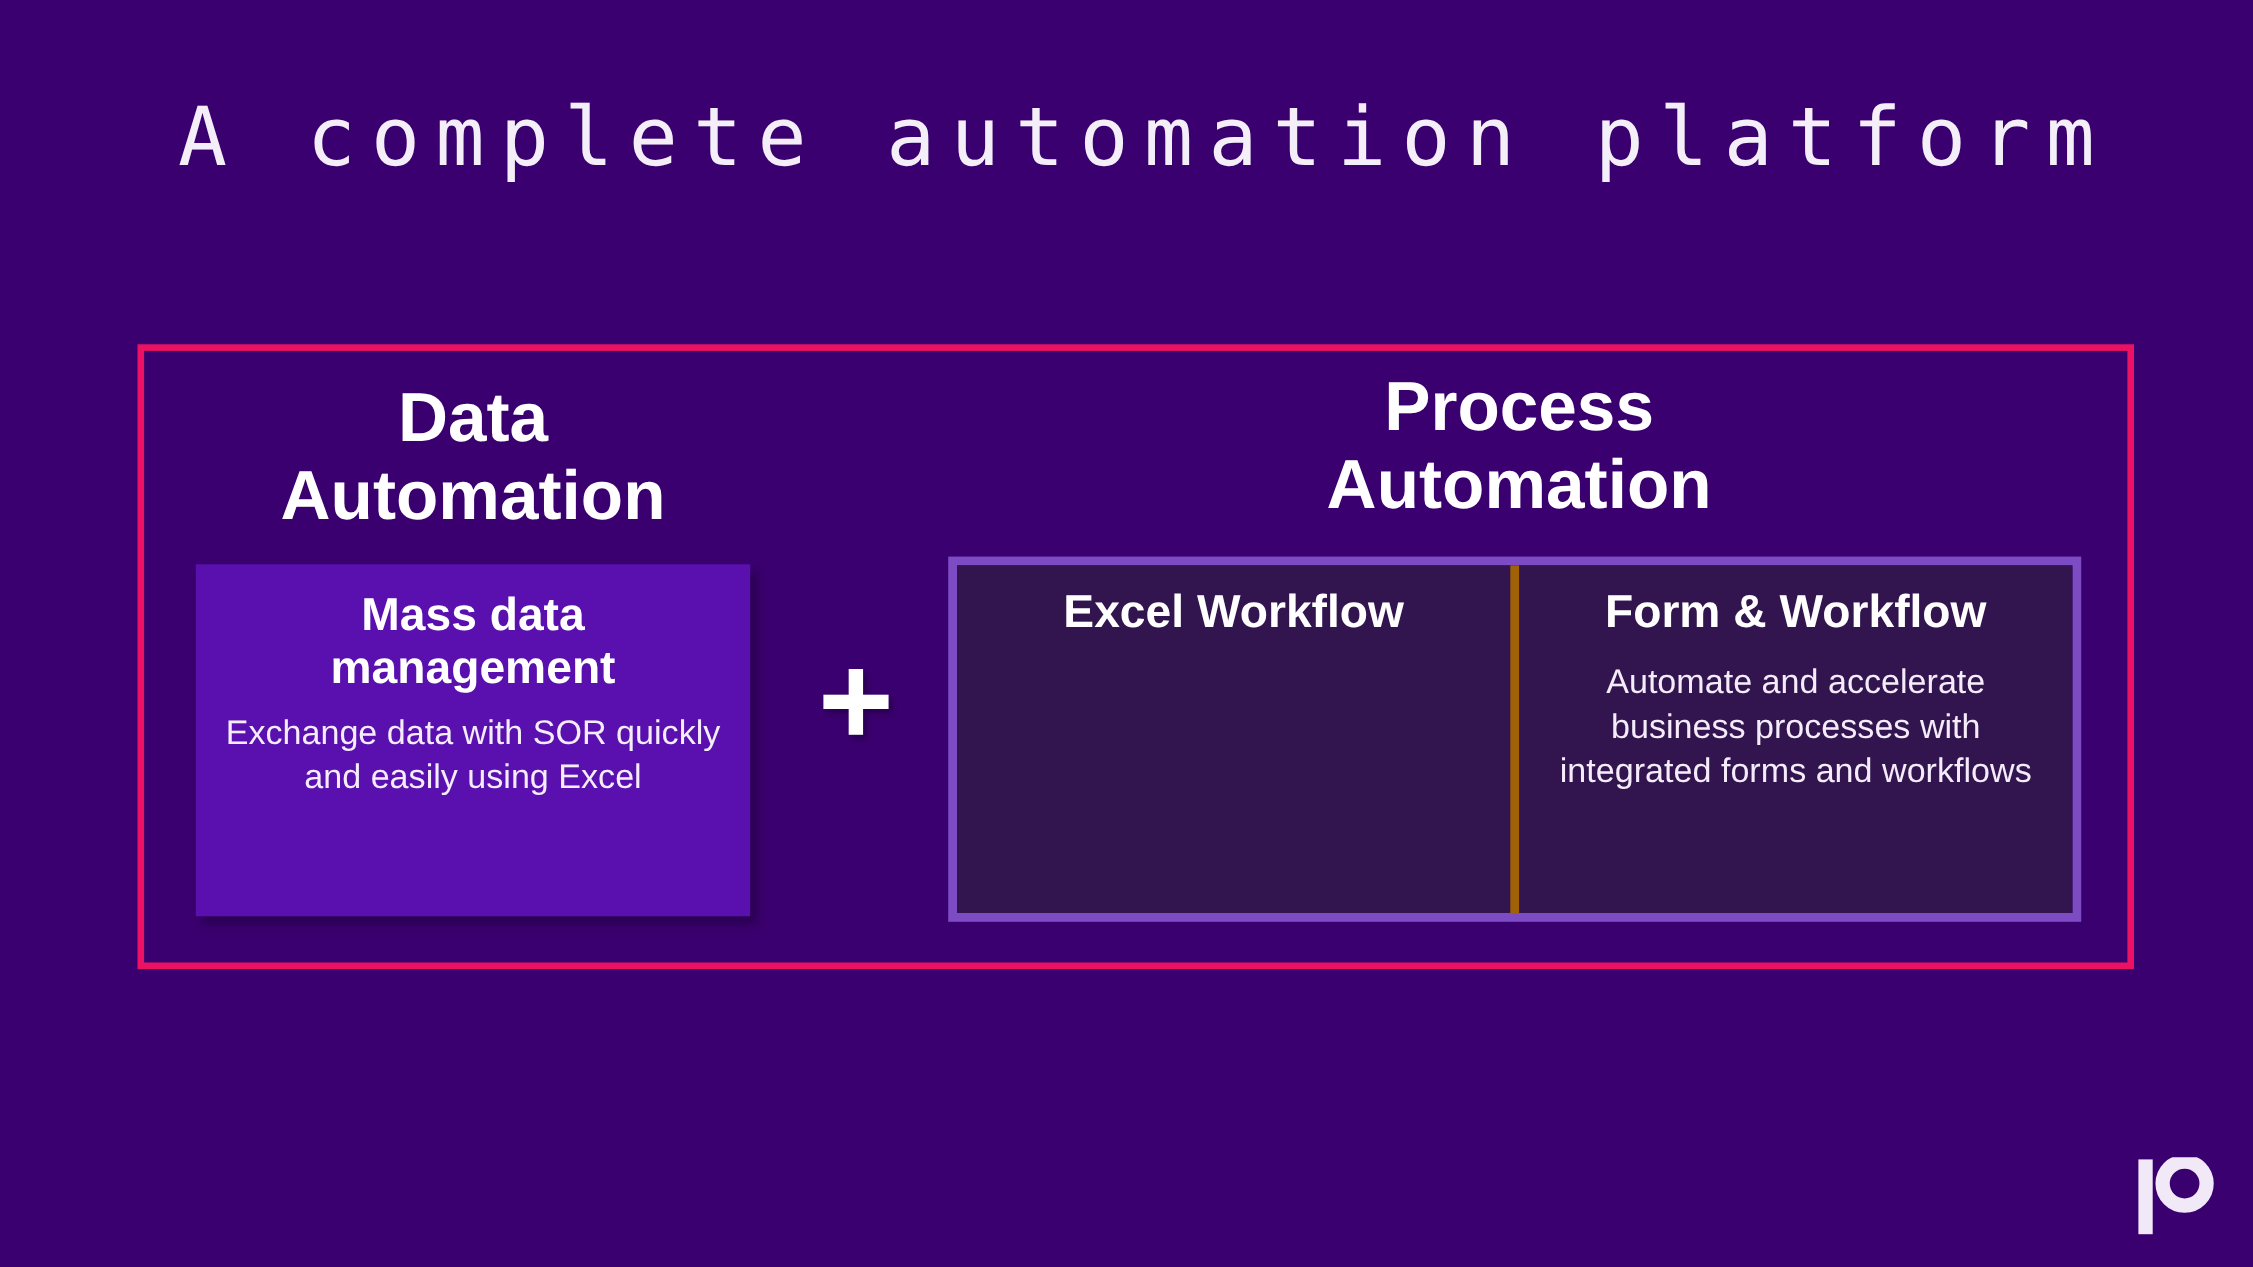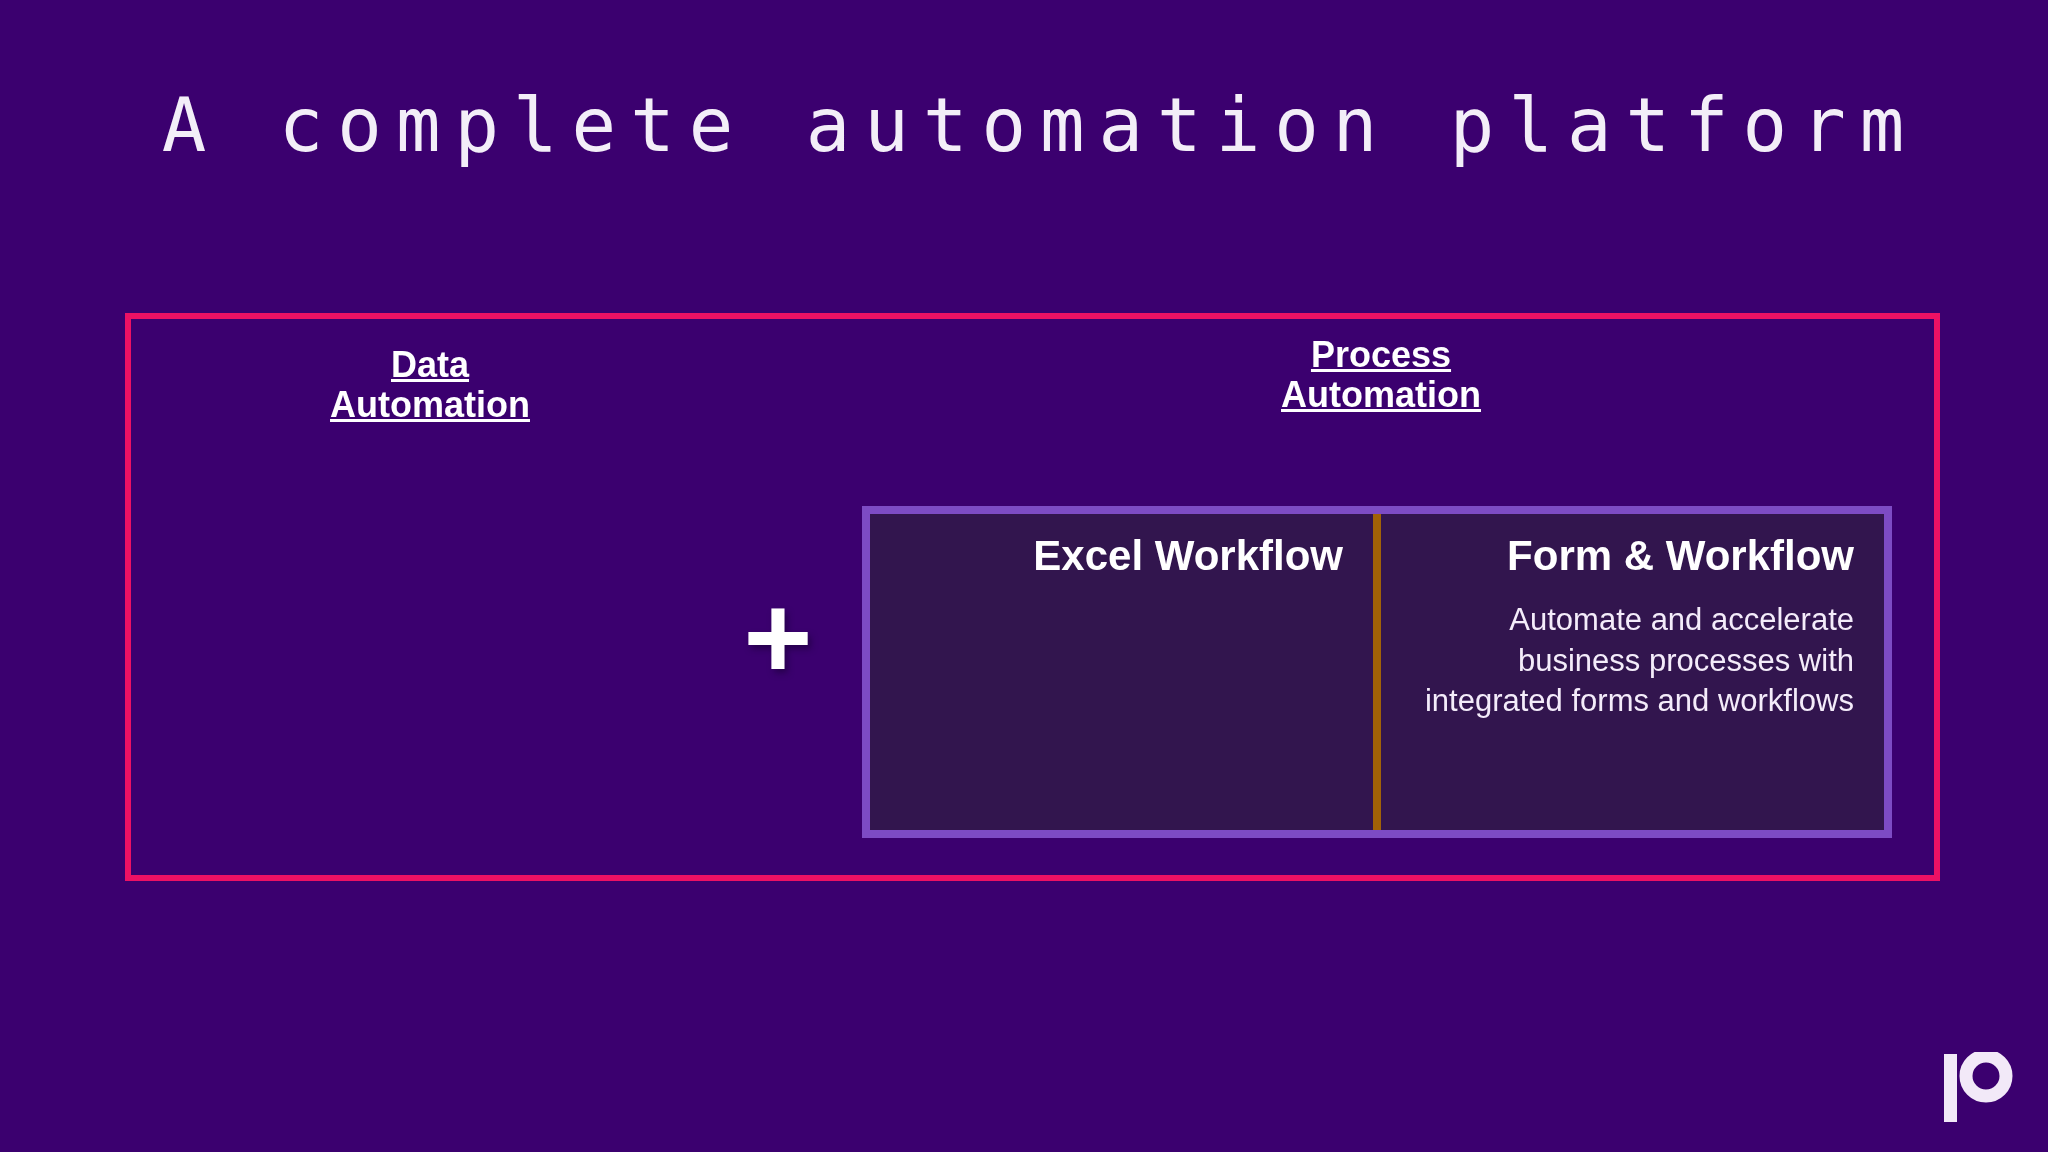--- a/index.html
+++ b/index.html
@@ -42,25 +42,24 @@
     height: 568px;
     border: 6px solid #ed1164;
     box-sizing: border-box;
   }
 
   
   .col-heading {
     position: absolute;
     color: #ffffff;
     font-weight: bold;
-    font-size: 36px;
+    font-size: 63px;
     line-height: 1.12;
     text-align: center;
     white-space: pre-line;
-    text-decoration: underline;
   }
   .col-heading.data {
     left: 178px;
     top: 345px;
     width: 504px;
   }
   .col-heading.process {
     left: 866px;
     top: 335px;
     width: 1030px;
@@ -104,21 +103,21 @@
     border: 8px solid #7d4bc4;
     box-sizing: border-box;
     display: flex;
     background: transparent;
   }
   .process-card {
     flex: 1 1 0;
     background: #32154e;
     box-sizing: border-box;
     padding: 18px 30px 13px 30px;
-    text-align: right;
+    text-align: center;
     position: relative;
   }
   .process-card.right-cell {
     border-left: 8px solid #a16207;
   }
   .process-card .card-title {
     font-size: 42px;
   }
   .process-card .card-body {
     font-size: 31px;
@@ -160,20 +159,24 @@
   <div class="slide-title">A complete automation platform</div>
 
   <div class="pink-frame"></div>
 
   <div class="col-heading data">Data
 Automation</div>
 
   <div class="col-heading process">Process
 Automation</div>
 
+  <div class="data-card">
+    <p class="card-title">Mass data management</p>
+    <p class="card-body">Exchange data with SOR quickly and easily using Excel</p>
+  </div>
 
   <div class="plus-sign">+</div>
 
   <div class="process-group">
     <div class="process-card">
       <p class="card-title">Excel Workflow</p>
     </div>
     <div class="process-card right-cell">
       <p class="card-title">Form &amp; Workflow</p>
       <p class="card-body">Automate and accelerate business processes with integrated forms and workflows</p>

